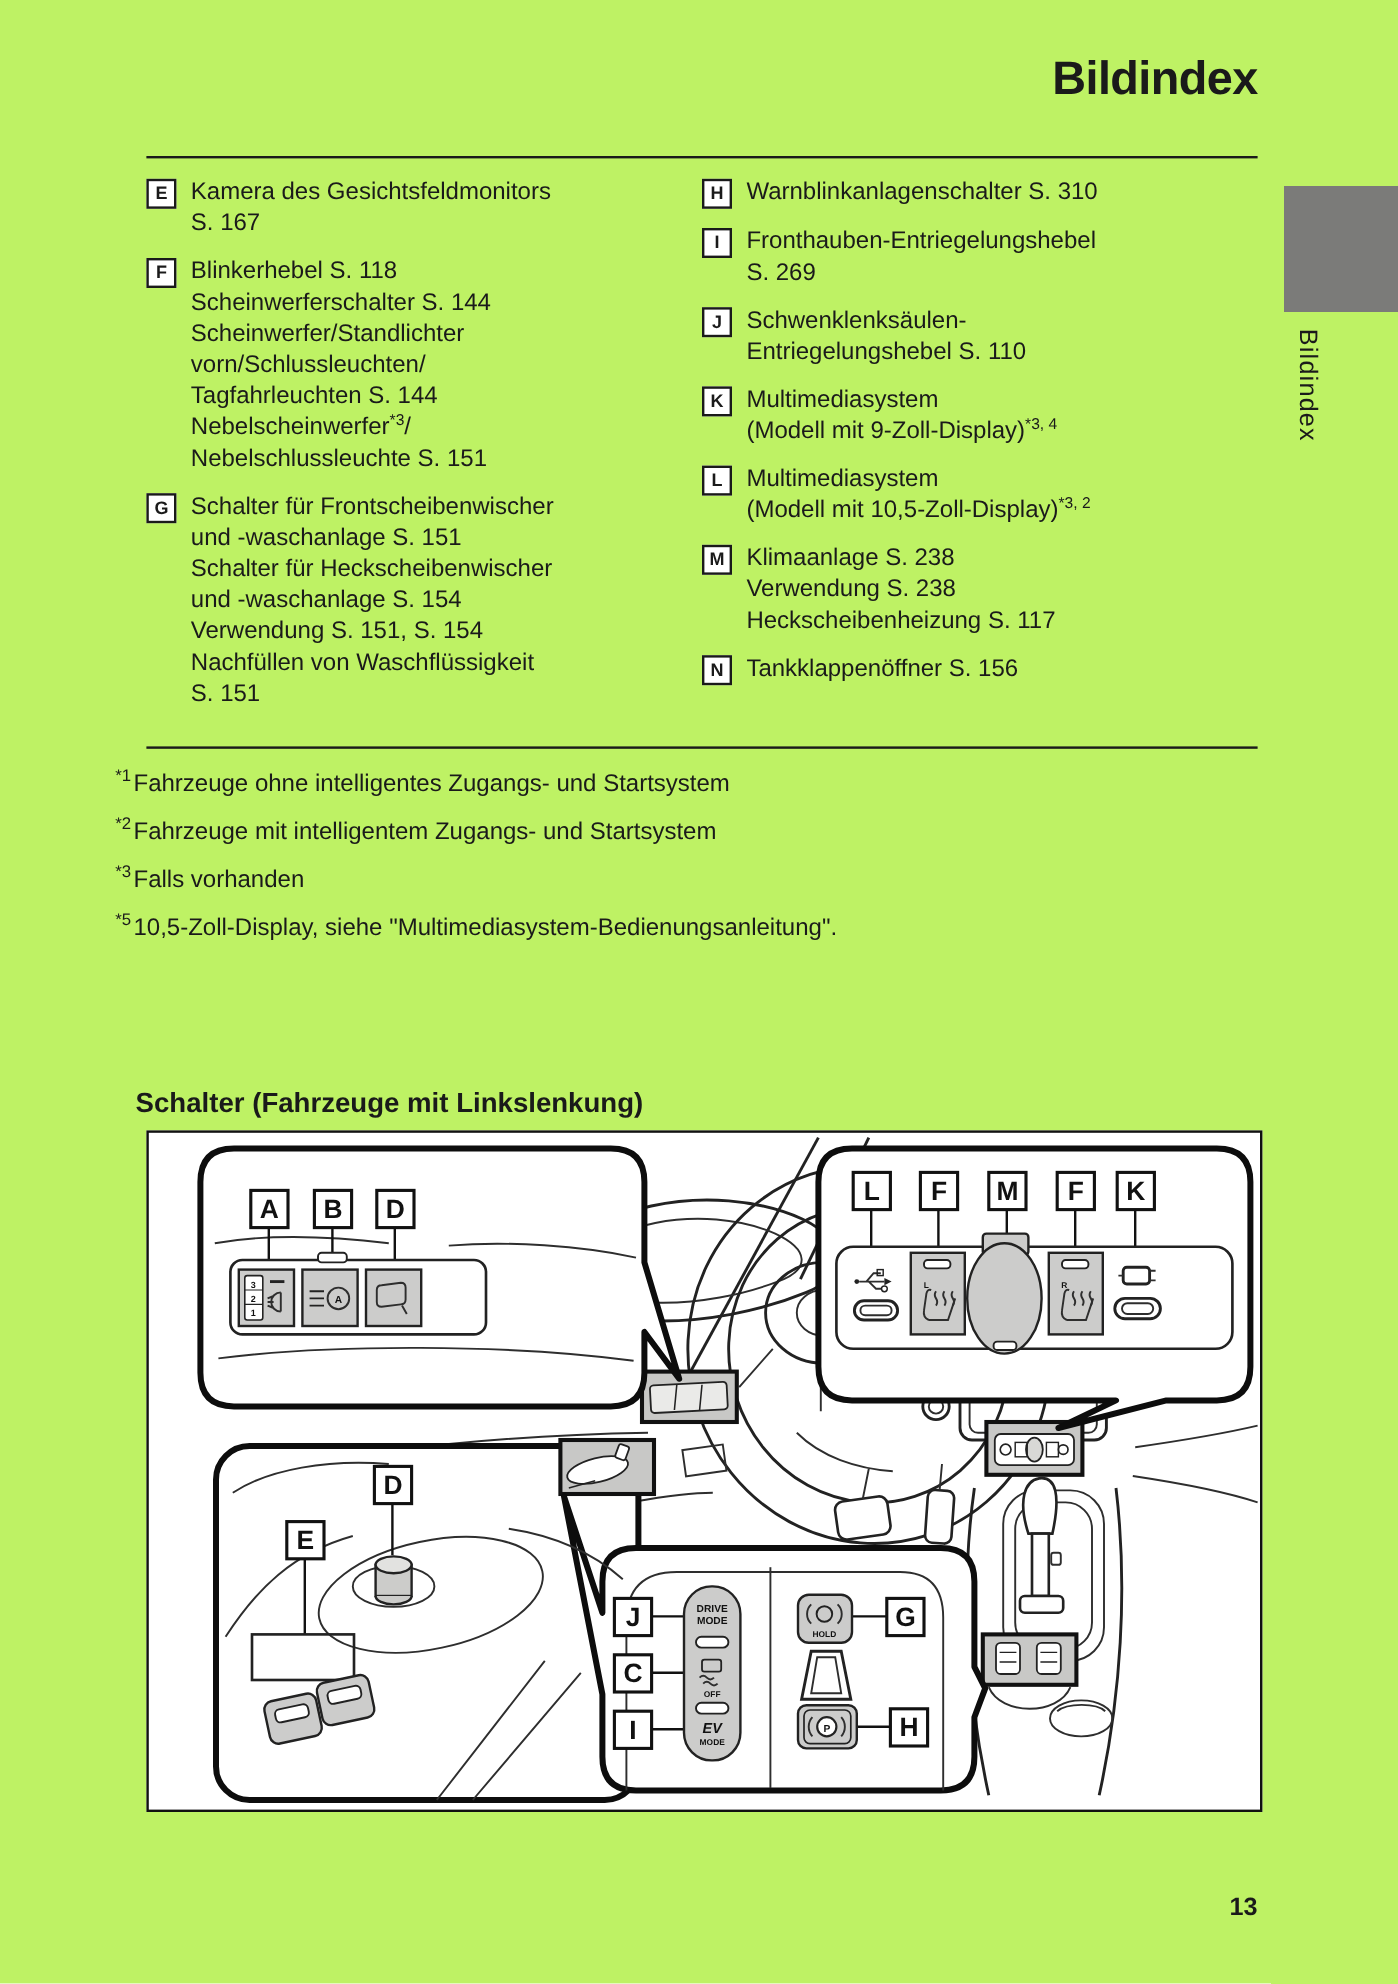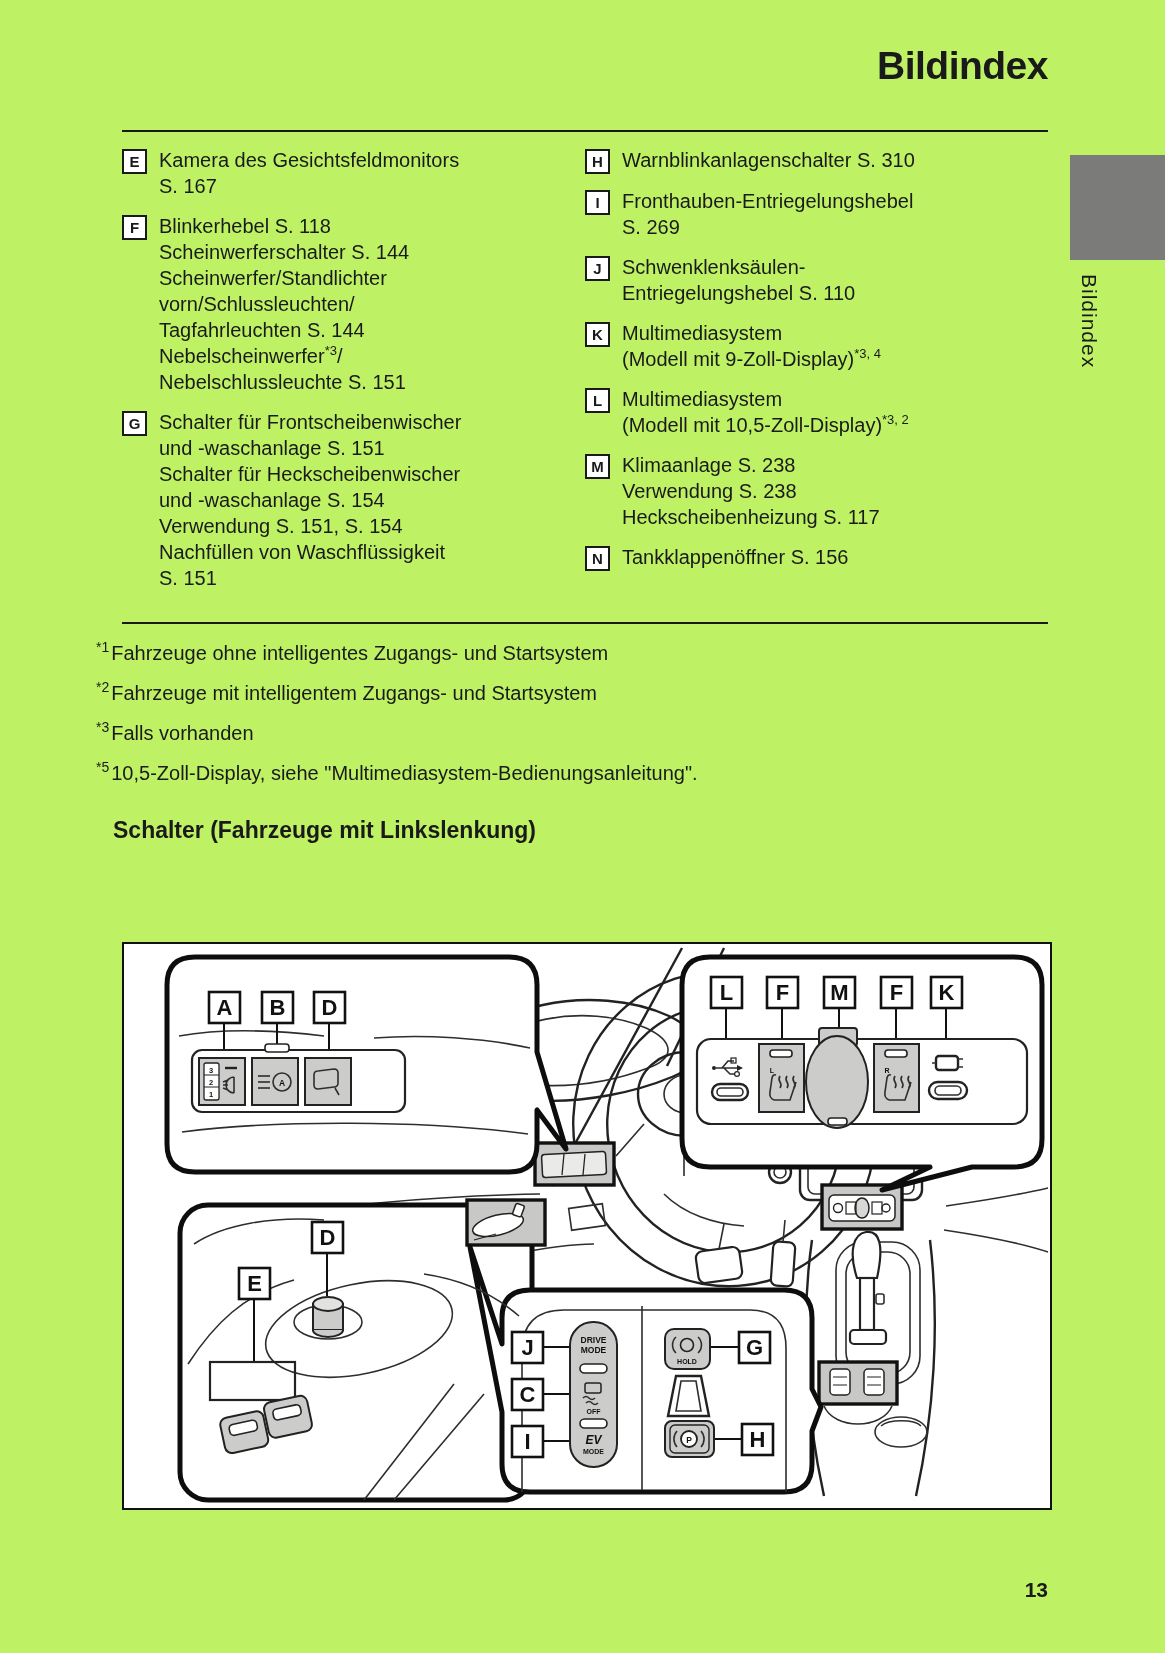--- a/index.html
+++ b/index.html
@@ -15,21 +15,21 @@
   .col{width:463px;}
   .idx-row{display:flex;margin-bottom:14px;}
   .letterbox{flex:0 0 auto;width:21px;height:21px;border:2px solid #1a1a1a;font-size:15px;font-weight:700;line-height:21px;text-align:center;margin:2px 12px 0 0;background:#fff;}
   .idx-lines{font-size:20px;line-height:26px;}
   .idx-lines sup{font-size:13px;line-height:0;}
 
   .footnotes{position:absolute;left:96px;top:640px;width:935px;}
   .footnote{font-size:20px;line-height:26px;margin-bottom:14px;}
   .footnote sup{font-size:14px;line-height:0;margin-right:2px;}
 
-  .section-heading{position:absolute;left:113px;top:817px;font-size:23px;font-weight:700;text-align:center;}
+  .section-heading{position:absolute;left:113px;top:906px;font-size:23px;font-weight:700;text-align:center;}
 
   .diagram{position:absolute;left:122px;top:942px;width:926px;height:564px;border:2px solid #111;background:#fff;}
   .pagenum{position:absolute;top:1578px;right:117px;font-size:21px;font-weight:700;margin-left:44px;}
 
   .side-tab{position:absolute;left:1070px;top:155px;width:95px;height:105px;background:#7b7b79;}
   .tab-label{position:absolute;left:1077px;top:274px;writing-mode:vertical-rl;font-size:21px;letter-spacing:1px;color:#1a1a1a;}
 
   
   .ln{fill:none;stroke:#2e2e2e;stroke-width:1.6;}
   .ln2{fill:none;stroke:#222;stroke-width:2.4;}

